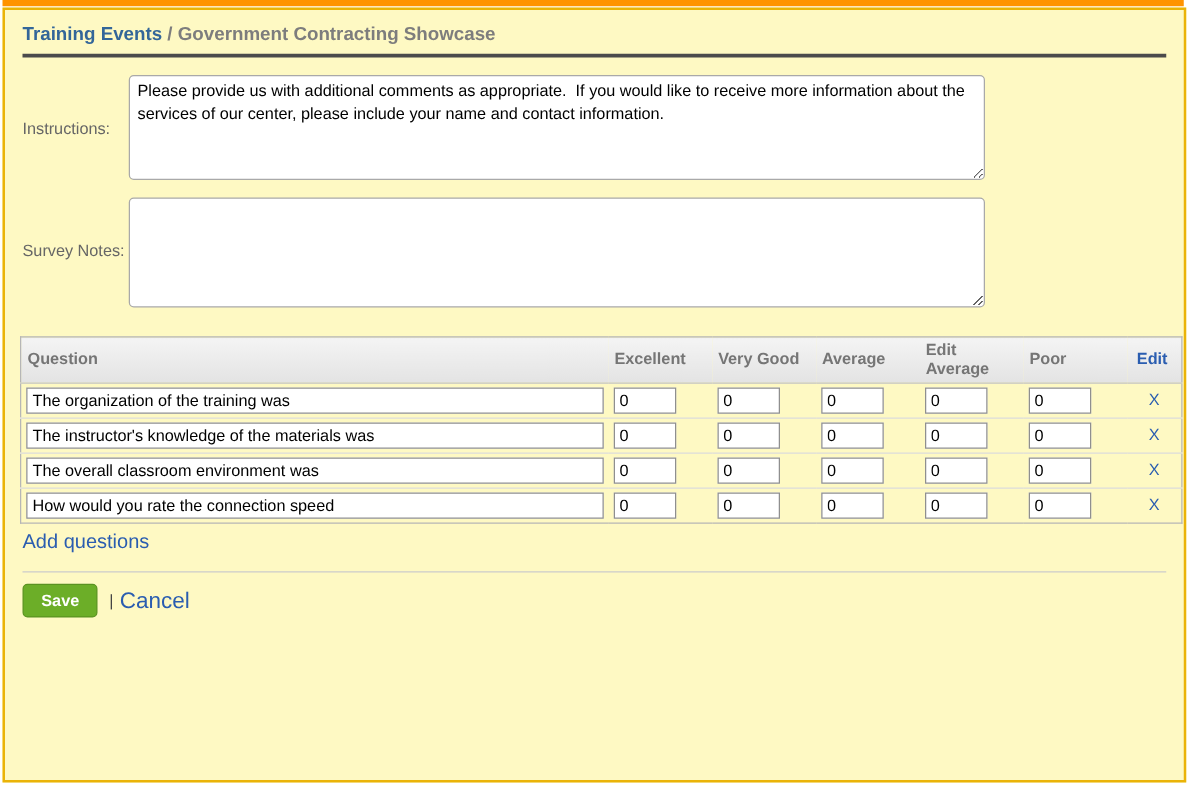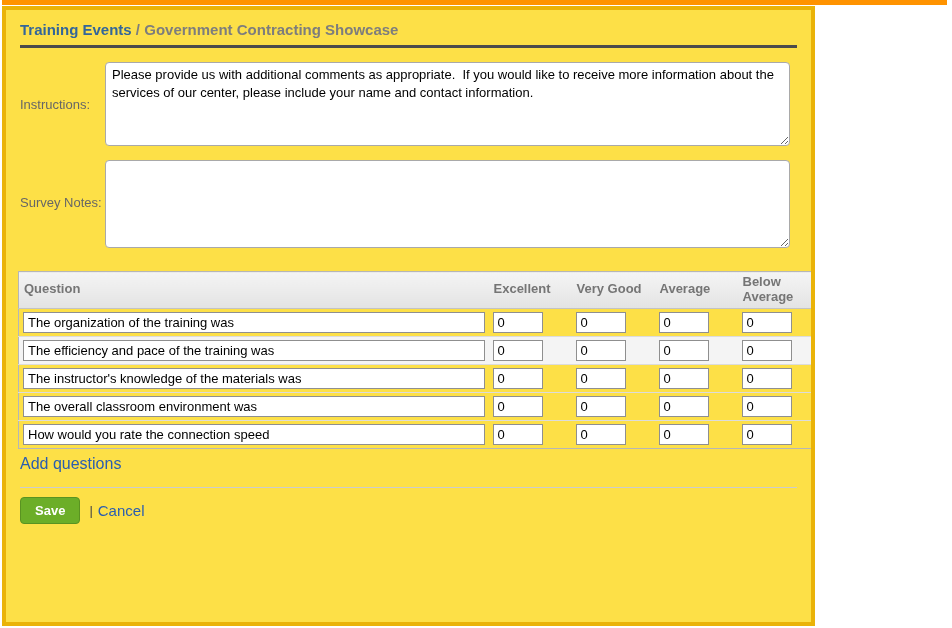--- a/index.html
+++ b/index.html
@@ -7,23 +7,23 @@
   body {
     width: 952px; height: 628px;
     font-family: "Liberation Sans", "DejaVu Sans", sans-serif;
     position: relative;
   }
   .topbar {
     position: absolute; top: 0; left: 2px; width: 945px; height: 5px;
     background: #FF9300;
   }
   .frame {
-    position: absolute; top: 6px; left: 2px; width: 813px; height: 620px;
-    border: 4px solid #eab308;
-    background: #fde047;
+    position: absolute; top: 6px; left: 2px; width: 947px; height: 620px;
+    border: 2px solid #eab308;
+    background: #fef9c3;
     padding: 9px 12px 0 12px;
     overflow: hidden;
   }
   
   .title { font-size: 15px; font-weight: bold; margin: 2px 0 0 2px; }
   .title .crumb-link { color: #336699; }
   .title .crumb-sep { color: #7d7d7d; }
   .title .crumb-current { color: #7d7d7d; }
   .title-rule { height: 3px; background: #4b4b4b; margin: 7px 2px 0 2px; border: 0; }
 
@@ -82,21 +82,21 @@
 
   .footer-rule { height: 1px; background: #ccc; border: 0; margin: 14px 2px 0 2px; }
 
   .actions { margin: 9px 0 0 2px; display: flex; align-items: center; }
   .save-btn {
     background: #6CAE28; border: 1px solid #5a9321; border-radius: 4px;
     color: #fff; font-family: "Liberation Sans", "DejaVu Sans", sans-serif;
     font-size: 13px; font-weight: bold; padding: 5px 14px; cursor: pointer;
   }
   .action-sep { color: #444; font-size: 13px; margin: 0 5px 0 9px; }
-  .cancel-link { color: #2a5db0; font-size: 15px; text-decoration: none; }
+  .cancel-link { color: #2a5db0; font-size: 18px; text-decoration: none; }
 </style>
 </head>
 <body>
 
 <div class="topbar"></div>
 
 <div class="frame">
 
   <div class="title">
     <span class="crumb-link">Training Events</span><span class="crumb-sep"> / </span><span class="crumb-current">Government Contracting Showcase</span>
@@ -122,37 +122,28 @@
         <col class="c-rating">
         <col class="c-rating">
       <col class="c-edit">
     </colgroup>
     <thead>
       <tr>
         <th>Question</th>
         <th>Excellent</th>
         <th>Very Good</th>
         <th>Average</th>
-        <th>Below Average</th>
-        <th>Below</th>
+        <th>Edit Average</th>
+        <th>Poor</th>
         <th class="edit-col">Edit</th>
       </tr>
     </thead>
     <tbody>
         <tr>
           <td class="q-cell"><input type="text" value="The organization of the training was" style=""></td>
-          <td class="n-cell"><input type="text" value="0" style=""></td>
-          <td class="n-cell"><input type="text" value="0" style=""></td>
-          <td class="n-cell"><input type="text" value="0" style=""></td>
-          <td class="n-cell"><input type="text" value="0" style=""></td>
-          <td class="n-cell"><input type="text" value="0" style=""></td>
-          <td class="x-cell"><a href="#">X</a></td>
-        </tr>
-        <tr class="hl">
-          <td class="q-cell"><input type="text" value="The efficiency and pace of the training was" style=""></td>
           <td class="n-cell"><input type="text" value="0" style=""></td>
           <td class="n-cell"><input type="text" value="0" style=""></td>
           <td class="n-cell"><input type="text" value="0" style=""></td>
           <td class="n-cell"><input type="text" value="0" style=""></td>
           <td class="n-cell"><input type="text" value="0" style=""></td>
           <td class="x-cell"><a href="#">X</a></td>
         </tr>
         <tr>
           <td class="q-cell"><input type="text" value="The instructor's knowledge of the materials was" style=""></td>
           <td class="n-cell"><input type="text" value="0" style=""></td>

